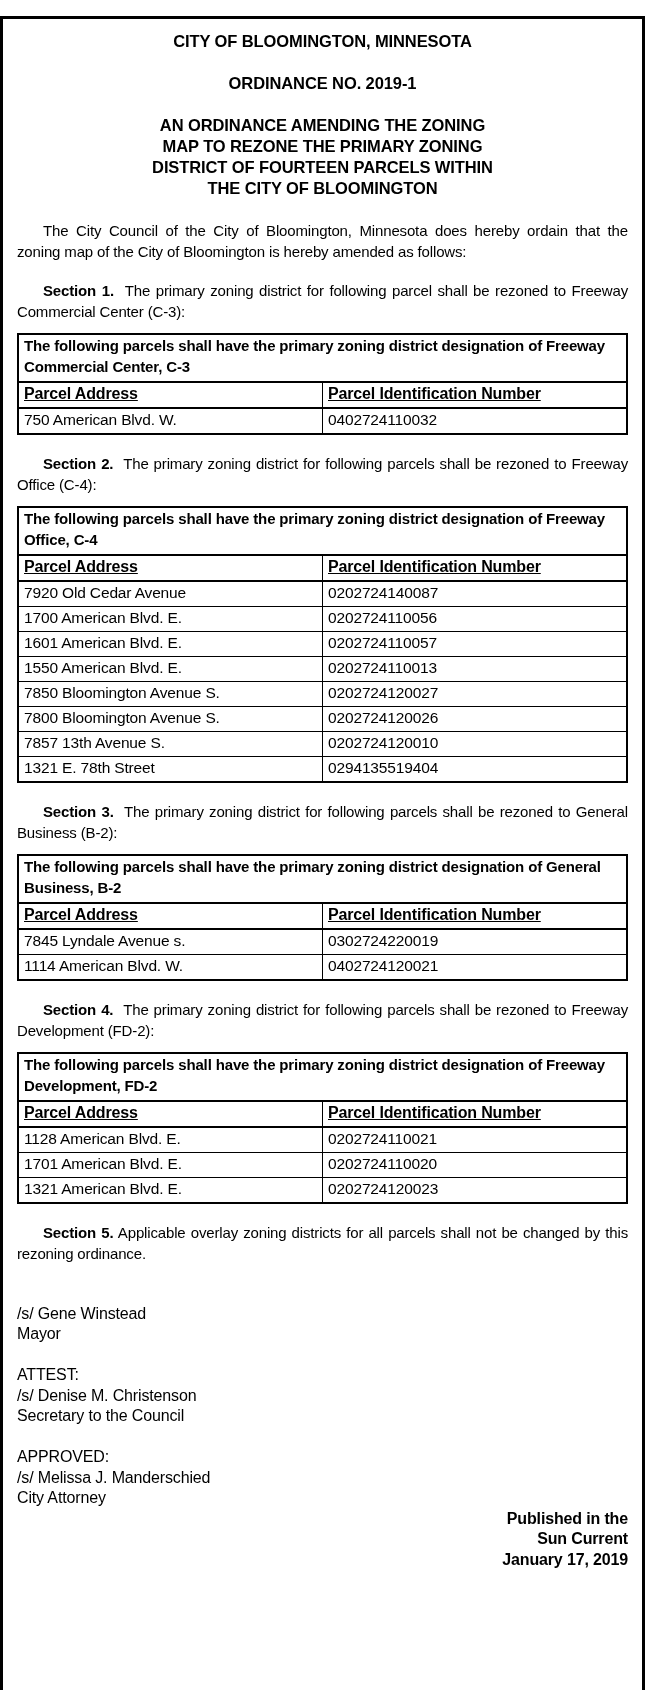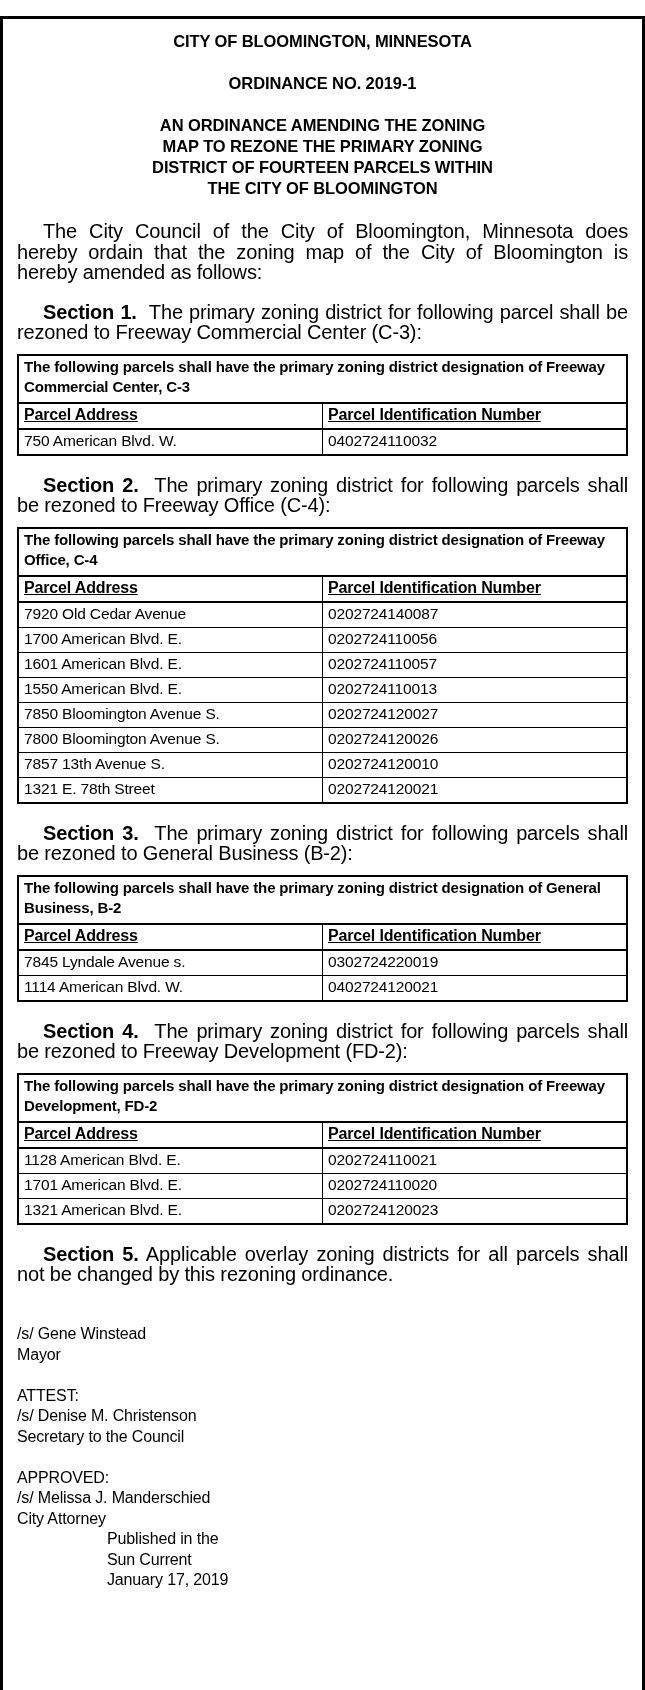--- a/index.html
+++ b/index.html
@@ -29,21 +29,21 @@
     font-weight: bold;
     font-size: 16.5px;
     line-height: 21px;
     letter-spacing: -0.1px;
   }
   .gap-1 { height: 21px; }
   .gap-2 { height: 21px; }
 
   
   p.body {
-    font-size: 20px;
+    font-size: 15px;
     line-height: 20.5px;
     text-align: justify;
     text-justify: inter-word;
     margin: 0;
     letter-spacing: -0.15px;
   }
   p.body.indent { text-indent: 26px; }
   p.body .sec-label { font-weight: bold; }
   .spacer-sm { height: 19px; }
   .spacer-md { height: 22px; }
@@ -88,24 +88,25 @@
     font-size: 16px;
     line-height: 20.5px;
     letter-spacing: -0.15px;
   }
   .sig-gap { height: 20.5px; }
 
   
   .published {
     font-size: 16px;
     line-height: 20.5px;
-    text-align: left;
+    text-align: right;
     letter-spacing: -0.15px;
     width: 100%;
     padding-left: 90px;
+    font-weight: bold;
   }
 </style>
 </head>
 <body>
 
 <div class="page">
   <div class="inner">
 
     <div class="title-block">
       <div class="title-line">CITY OF BLOOMINGTON, MINNESOTA</div>
@@ -176,21 +177,21 @@
       <tr>
         <td class="c-addr">7800 Bloomington Avenue S.</td>
         <td class="c-pin">0202724120026</td>
       </tr>
       <tr>
         <td class="c-addr">7857 13th Avenue S.</td>
         <td class="c-pin">0202724120010</td>
       </tr>
       <tr>
         <td class="c-addr">1321 E. 78th Street</td>
-        <td class="c-pin">0202724120021</td>
+        <td class="c-pin">0294135519404</td>
       </tr>
     </tbody>
       </table>
 
     <div class="spacer-sm"></div>
     <p class="body indent"><span class="sec-label">Section 3.</span>&nbsp; <span>The primary zoning district for following parcels shall be rezoned to General Business (B-2):</span></p>
     <div class="spacer-xs"></div>
     <table class="parcels">
       <tbody>
           <tr>

